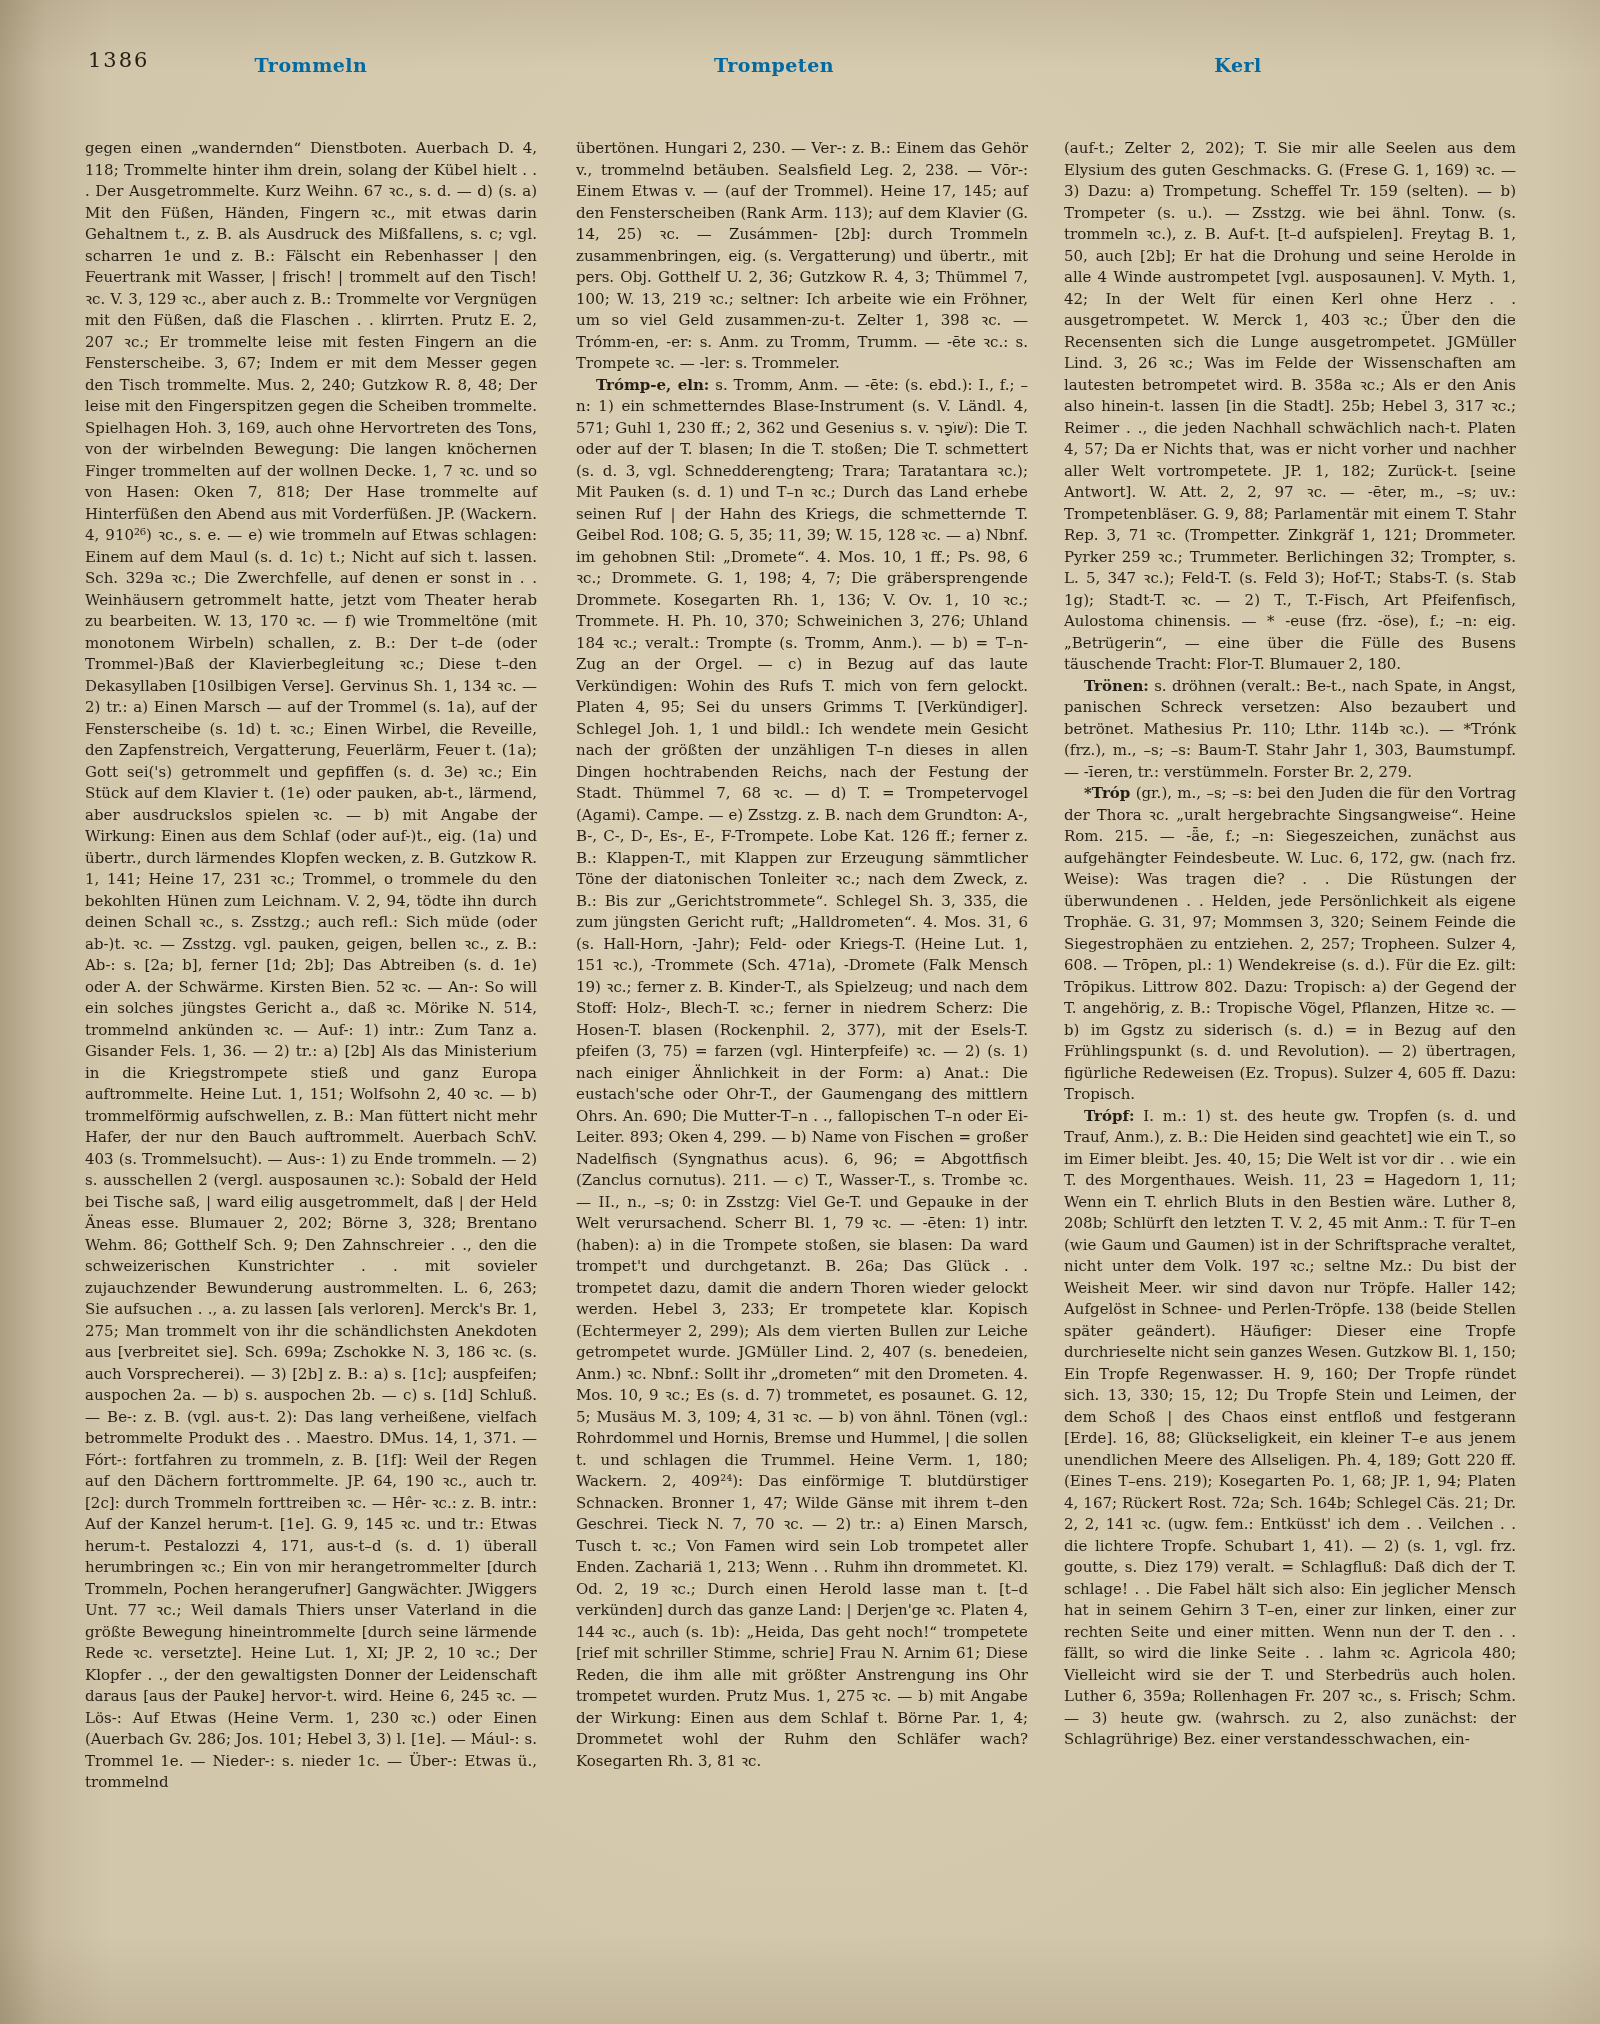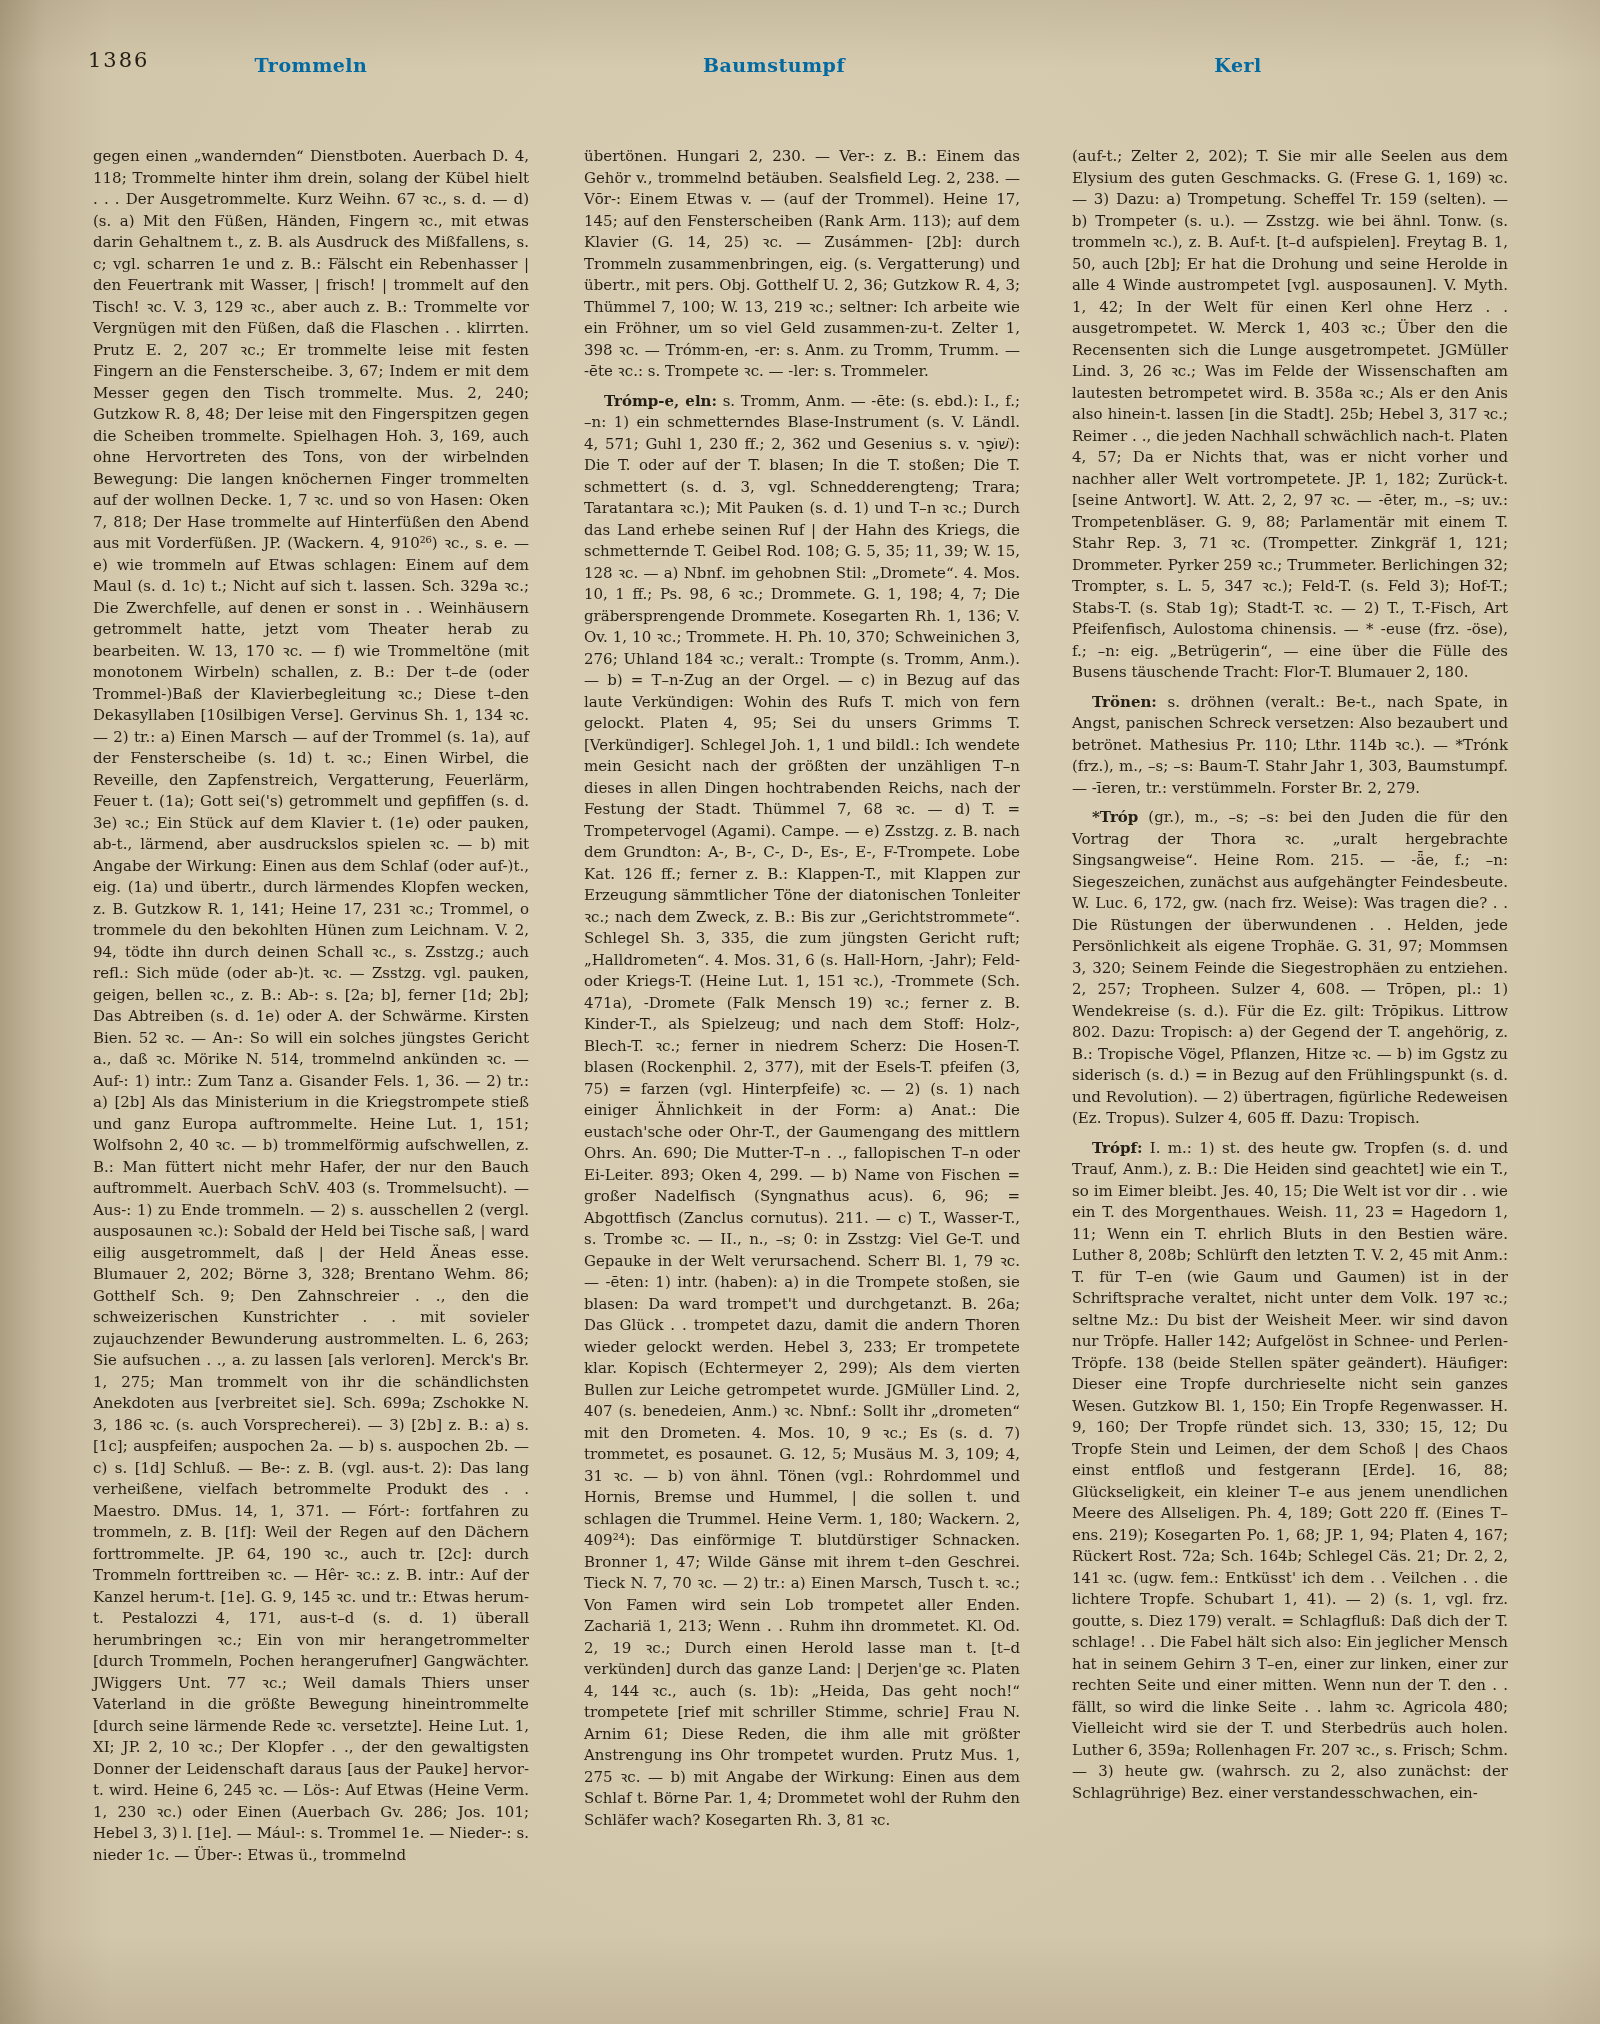--- a/index.html
+++ b/index.html
@@ -25,36 +25,36 @@
   }
   .page-number{
     position:absolute;left:88px;top:48px;
     color:#241e15;font-size:21px;letter-spacing:2px;font-family:"DejaVu Serif",serif;
   }
   .col{
     position:absolute;top:138px;width:452px;
     color:#241e15;font-size:15px;line-height:21.5px;
     text-align:justify;hyphens:none;
   }
-  .col p{margin:8px;padding:0;}
+  .col p{margin:0;padding:0;}
   .col p.ind{text-indent:20px;}
   .col b{font-weight:bold;}
   #col1{left:85px;}
   #col2{left:576px;}
   #col3{left:1064px;}
 </style>
 </head>
 <body>
 
 <div class="paper-shade"></div>
 
 <div class="page-number">1386</div>
 
 <div class="running-head" style="left:85px;width:452px;">Trommeln</div>
-<div class="running-head" style="left:548px;width:452px;">Baumstumpf</div>
+<div class="running-head" style="left:548px;width:452px;">Trompeten</div>
 <div class="running-head" style="left:1012px;width:452px;">Kerl</div>
 
 <div class="col" id="col1">
   <p><b></b><span>gegen einen „wandernden“ Dienstboten. Auerbach D. 4, 118; Trommelte hinter ihm drein, solang der Kübel hielt . . . Der Ausgetrommelte. Kurz Weihn. 67 ꝛc., s. d. — d) (s. a) Mit den Füßen, Händen, Fingern ꝛc., mit etwas darin Gehaltnem t., z. B. als Ausdruck des Mißfallens, s. c; vgl. scharren 1e und z. B.: Fälscht ein Rebenhasser | den Feuertrank mit Wasser, | frisch! | trommelt auf den Tisch! ꝛc. V. 3, 129 ꝛc., aber auch z. B.: Trommelte vor Vergnügen mit den Füßen, daß die Flaschen . . klirrten. Prutz E. 2, 207 ꝛc.; Er trommelte leise mit festen Fingern an die Fensterscheibe. 3, 67; Indem er mit dem Messer gegen den Tisch trommelte. Mus. 2, 240; Gutzkow R. 8, 48; Der leise mit den Fingerspitzen gegen die Scheiben trommelte. Spielhagen Hoh. 3, 169, auch ohne Hervortreten des Tons, von der wirbelnden Bewegung: Die langen knöchernen Finger trommelten auf der wollnen Decke. 1, 7 ꝛc. und so von Hasen: Oken 7, 818; Der Hase trommelte auf Hinterfüßen den Abend aus mit Vorderfüßen. JP. (Wackern. 4, 910²⁶) ꝛc., s. e. — e) wie trommeln auf Etwas schlagen: Einem auf dem Maul (s. d. 1c) t.; Nicht auf sich t. lassen. Sch. 329a ꝛc.; Die Zwerchfelle, auf denen er sonst in . . Weinhäusern getrommelt hatte, jetzt vom Theater herab zu bearbeiten. W. 13, 170 ꝛc. — f) wie Trommeltöne (mit monotonem Wirbeln) schallen, z. B.: Der t–de (oder Trommel-)Baß der Klavierbegleitung ꝛc.; Diese t–den Dekasyllaben [10silbigen Verse]. Gervinus Sh. 1, 134 ꝛc. — 2) tr.: a) Einen Marsch — auf der Trommel (s. 1a), auf der Fensterscheibe (s. 1d) t. ꝛc.; Einen Wirbel, die Reveille, den Zapfenstreich, Vergatterung, Feuerlärm, Feuer t. (1a); Gott sei('s) getrommelt und gepfiffen (s. d. 3e) ꝛc.; Ein Stück auf dem Klavier t. (1e) oder pauken, ab-t., lärmend, aber ausdruckslos spielen ꝛc. — b) mit Angabe der Wirkung: Einen aus dem Schlaf (oder auf-)t., eig. (1a) und übertr., durch lärmendes Klopfen wecken, z. B. Gutzkow R. 1, 141; Heine 17, 231 ꝛc.; Trommel, o trommele du den bekohlten Hünen zum Leichnam. V. 2, 94, tödte ihn durch deinen Schall ꝛc., s. Zsstzg.; auch refl.: Sich müde (oder ab-)t. ꝛc. — Zsstzg. vgl. pauken, geigen, bellen ꝛc., z. B.: Ab-: s. [2a; b], ferner [1d; 2b]; Das Abtreiben (s. d. 1e) oder A. der Schwärme. Kirsten Bien. 52 ꝛc. — An-: So will ein solches jüngstes Gericht a., daß ꝛc. Mörike N. 514, trommelnd ankünden ꝛc. — Auf-: 1) intr.: Zum Tanz a. Gisander Fels. 1, 36. — 2) tr.: a) [2b] Als das Ministerium in die Kriegstrompete stieß und ganz Europa auftrommelte. Heine Lut. 1, 151; Wolfsohn 2, 40 ꝛc. — b) trommelförmig aufschwellen, z. B.: Man füttert nicht mehr Hafer, der nur den Bauch auftrommelt. Auerbach SchV. 403 (s. Trommelsucht). — Aus-: 1) zu Ende trommeln. — 2) s. ausschellen 2 (vergl. ausposaunen ꝛc.): Sobald der Held bei Tische saß, | ward eilig ausgetrommelt, daß | der Held Äneas esse. Blumauer 2, 202; Börne 3, 328; Brentano Wehm. 86; Gotthelf Sch. 9; Den Zahnschreier . ., den die schweizerischen Kunstrichter . . mit sovieler zujauchzender Bewunderung austrommelten. L. 6, 263; Sie aufsuchen . ., a. zu lassen [als verloren]. Merck's Br. 1, 275; Man trommelt von ihr die schändlichsten Anekdoten aus [verbreitet sie]. Sch. 699a; Zschokke N. 3, 186 ꝛc. (s. auch Vorsprecherei). — 3) [2b] z. B.: a) s. [1c]; auspfeifen; auspochen 2a. — b) s. auspochen 2b. — c) s. [1d] Schluß. — Be-: z. B. (vgl. aus-t. 2): Das lang verheißene, vielfach betrommelte Produkt des . . Maestro. DMus. 14, 1, 371. — Fórt-: fortfahren zu trommeln, z. B. [1f]: Weil der Regen auf den Dächern forttrommelte. JP. 64, 190 ꝛc., auch tr. [2c]: durch Trommeln forttreiben ꝛc. — Hêr- ꝛc.: z. B. intr.: Auf der Kanzel herum-t. [1e]. G. 9, 145 ꝛc. und tr.: Etwas herum-t. Pestalozzi 4, 171, aus-t–d (s. d. 1) überall herumbringen ꝛc.; Ein von mir herangetrommelter [durch Trommeln, Pochen herangerufner] Gangwächter. JWiggers Unt. 77 ꝛc.; Weil damals Thiers unser Vaterland in die größte Bewegung hineintrommelte [durch seine lärmende Rede ꝛc. versetzte]. Heine Lut. 1, XI; JP. 2, 10 ꝛc.; Der Klopfer . ., der den gewaltigsten Donner der Leidenschaft daraus [aus der Pauke] hervor-t. wird. Heine 6, 245 ꝛc. — Lös-: Auf Etwas (Heine Verm. 1, 230 ꝛc.) oder Einen (Auerbach Gv. 286; Jos. 101; Hebel 3, 3) l. [1e]. — Mául-: s. Trommel 1e. — Nieder-: s. nieder 1c. — Über-: Etwas ü., trommelnd</span></p>
 </div>
 
 <div class="col" id="col2">
   <p><b></b><span>übertönen. Hungari 2, 230. — Ver-: z. B.: Einem das Gehör v., trommelnd betäuben. Sealsfield Leg. 2, 238. — Vōr-: Einem Etwas v. — (auf der Trommel). Heine 17, 145; auf den Fensterscheiben (Rank Arm. 113); auf dem Klavier (G. 14, 25) ꝛc. — Zusámmen- [2b]: durch Trommeln zusammenbringen, eig. (s. Vergatterung) und übertr., mit pers. Obj. Gotthelf U. 2, 36; Gutzkow R. 4, 3; Thümmel 7, 100; W. 13, 219 ꝛc.; seltner: Ich arbeite wie ein Fröhner, um so viel Geld zusammen-zu-t. Zelter 1, 398 ꝛc. — Trómm-en, -er: s. Anm. zu Tromm, Trumm. — -ēte ꝛc.: s. Trompete ꝛc. — -ler: s. Trommeler.</span></p>
   <p class="ind"><b>Trómp-e, eln:</b><span> s. Tromm, Anm. — -ēte: (s. ebd.): I., f.; –n: 1) ein schmetterndes Blase-Instrument (s. V. Ländl. 4, 571; Guhl 1, 230 ff.; 2, 362 und Gesenius s. v. שׁוֹפָר): Die T. oder auf der T. blasen; In die T. stoßen; Die T. schmettert (s. d. 3, vgl. Schnedderengteng; Trara; Taratantara ꝛc.); Mit Pauken (s. d. 1) und T–n ꝛc.; Durch das Land erhebe seinen Ruf | der Hahn des Kriegs, die schmetternde T. Geibel Rod. 108; G. 5, 35; 11, 39; W. 15, 128 ꝛc. — a) Nbnf. im gehobnen Stil: „Dromete“. 4. Mos. 10, 1 ff.; Ps. 98, 6 ꝛc.; Drommete. G. 1, 198; 4, 7; Die gräbersprengende Drommete. Kosegarten Rh. 1, 136; V. Ov. 1, 10 ꝛc.; Trommete. H. Ph. 10, 370; Schweinichen 3, 276; Uhland 184 ꝛc.; veralt.: Trompte (s. Tromm, Anm.). — b) = T–n-Zug an der Orgel. — c) in Bezug auf das laute Verkündigen: Wohin des Rufs T. mich von fern gelockt. Platen 4, 95; Sei du unsers Grimms T. [Verkündiger]. Schlegel Joh. 1, 1 und bildl.: Ich wendete mein Gesicht nach der größten der unzähligen T–n dieses in allen Dingen hochtrabenden Reichs, nach der Festung der Stadt. Thümmel 7, 68 ꝛc. — d) T. = Trompetervogel (Agami). Campe. — e) Zsstzg. z. B. nach dem Grundton: A-, B-, C-, D-, Es-, E-, F-Trompete. Lobe Kat. 126 ff.; ferner z. B.: Klappen-T., mit Klappen zur Erzeugung sämmtlicher Töne der diatonischen Tonleiter ꝛc.; nach dem Zweck, z. B.: Bis zur „Gerichtstrommete“. Schlegel Sh. 3, 335, die zum jüngsten Gericht ruft; „Halldrometen“. 4. Mos. 31, 6 (s. Hall-Horn, -Jahr); Feld- oder Kriegs-T. (Heine Lut. 1, 151 ꝛc.), -Trommete (Sch. 471a), -Dromete (Falk Mensch 19) ꝛc.; ferner z. B. Kinder-T., als Spielzeug; und nach dem Stoff: Holz-, Blech-T. ꝛc.; ferner in niedrem Scherz: Die Hosen-T. blasen (Rockenphil. 2, 377), mit der Esels-T. pfeifen (3, 75) = farzen (vgl. Hinterpfeife) ꝛc. — 2) (s. 1) nach einiger Ähnlichkeit in der Form: a) Anat.: Die eustach'sche oder Ohr-T., der Gaumengang des mittlern Ohrs. An. 690; Die Mutter-T–n . ., fallopischen T–n oder Ei-Leiter. 893; Oken 4, 299. — b) Name von Fischen = großer Nadelfisch (Syngnathus acus). 6, 96; = Abgottfisch (Zanclus cornutus). 211. — c) T., Wasser-T., s. Trombe ꝛc. — II., n., –s; 0: in Zsstzg: Viel Ge-T. und Gepauke in der Welt verursachend. Scherr Bl. 1, 79 ꝛc. — -ēten: 1) intr. (haben): a) in die Trompete stoßen, sie blasen: Da ward trompet't und durchgetanzt. B. 26a; Das Glück . . trompetet dazu, damit die andern Thoren wieder gelockt werden. Hebel 3, 233; Er trompetete klar. Kopisch (Echtermeyer 2, 299); Als dem vierten Bullen zur Leiche getrompetet wurde. JGMüller Lind. 2, 407 (s. benedeien, Anm.) ꝛc. Nbnf.: Sollt ihr „drometen“ mit den Drometen. 4. Mos. 10, 9 ꝛc.; Es (s. d. 7) trommetet, es posaunet. G. 12, 5; Musäus M. 3, 109; 4, 31 ꝛc. — b) von ähnl. Tönen (vgl.: Rohrdommel und Hornis, Bremse und Hummel, | die sollen t. und schlagen die Trummel. Heine Verm. 1, 180; Wackern. 2, 409²⁴): Das einförmige T. blutdürstiger Schnacken. Bronner 1, 47; Wilde Gänse mit ihrem t–den Geschrei. Tieck N. 7, 70 ꝛc. — 2) tr.: a) Einen Marsch, Tusch t. ꝛc.; Von Famen wird sein Lob trompetet aller Enden. Zachariä 1, 213; Wenn . . Ruhm ihn drommetet. Kl. Od. 2, 19 ꝛc.; Durch einen Herold lasse man t. [t–d verkünden] durch das ganze Land: | Derjen'ge ꝛc. Platen 4, 144 ꝛc., auch (s. 1b): „Heida, Das geht noch!“ trompetete [rief mit schriller Stimme, schrie] Frau N. Arnim 61; Diese Reden, die ihm alle mit größter Anstrengung ins Ohr trompetet wurden. Prutz Mus. 1, 275 ꝛc. — b) mit Angabe der Wirkung: Einen aus dem Schlaf t. Börne Par. 1, 4; Drommetet wohl der Ruhm den Schläfer wach? Kosegarten Rh. 3, 81 ꝛc.</span></p>
 </div>

